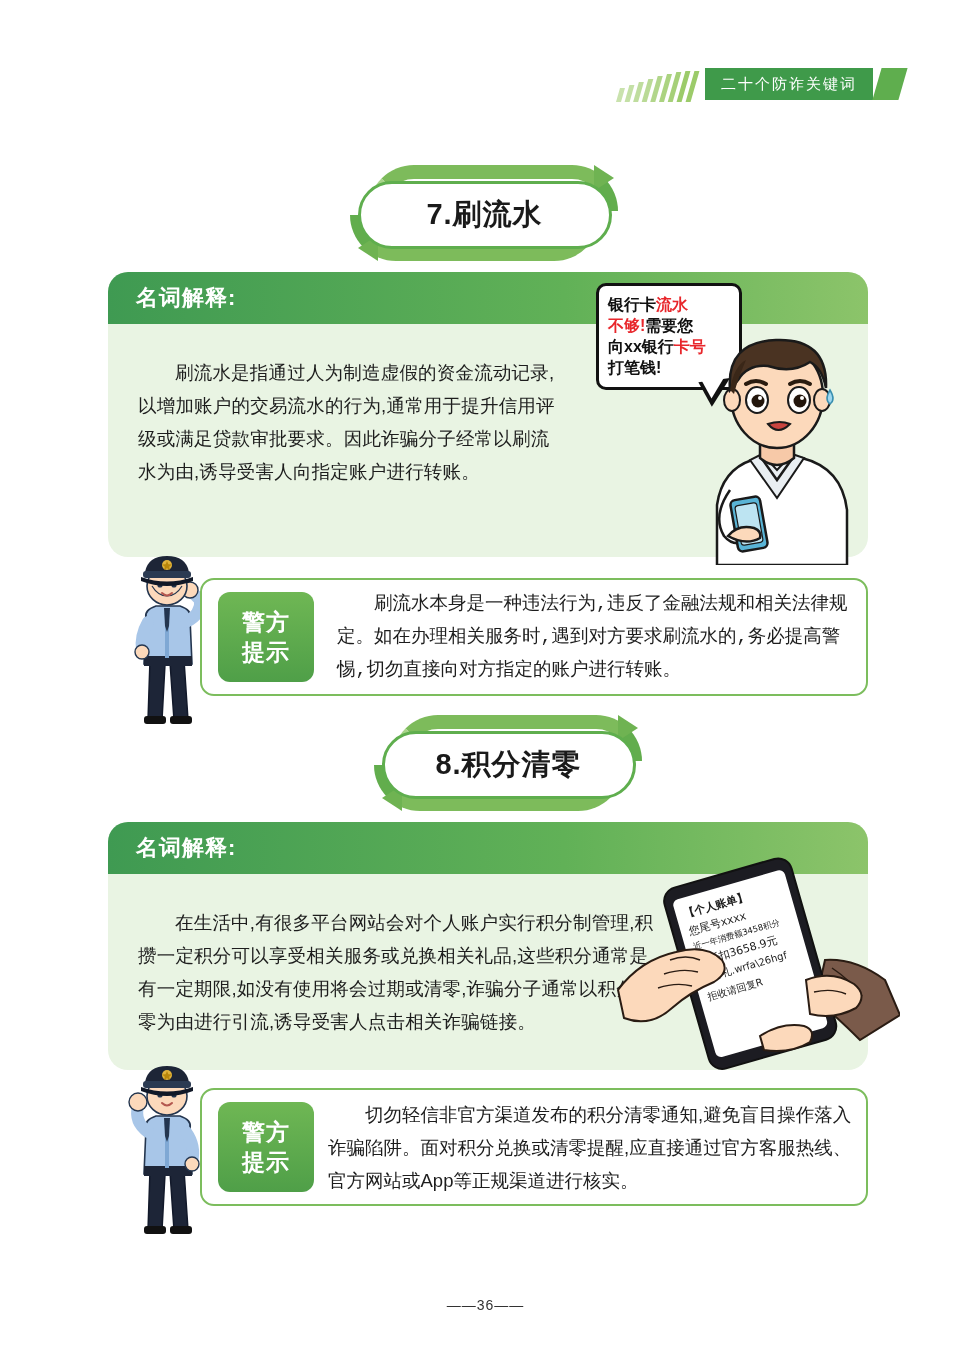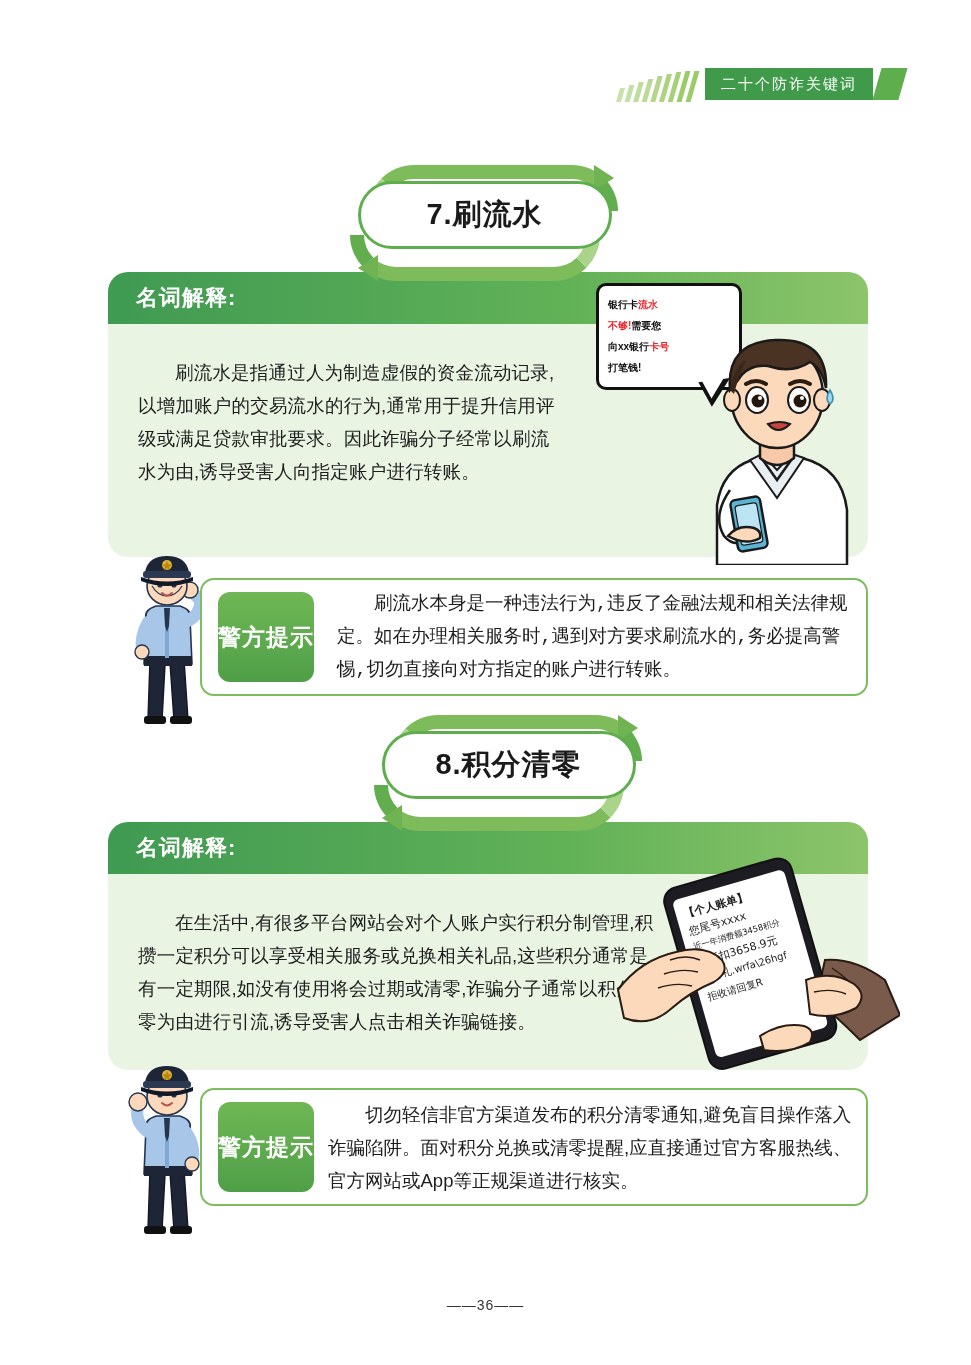--- a/index.html
+++ b/index.html
@@ -70,21 +70,21 @@
   .section-title-wrap {
     position: absolute;
     left: 0;
     width: 971px;
     display: flex;
     justify-content: center;
   }
   .section-title-inner {
     position: relative;
     width: 300px;
-    height: 116px;
+    height: 96px;
   }
   .pill {
     position: absolute;
     left: 22px;
     top: 16px;
     width: 248px;
     height: 62px;
     border: 3px solid #5fae4e;
     border-radius: 34px;
     background: #ffffff;
@@ -187,21 +187,21 @@
   .tip-label {
     position: absolute;
     width: 96px;
     border-radius: 12px;
     background: #5fae4e;
     background: linear-gradient(180deg, #6fb754 0%, #4f9f48 100%);
     color: #fff;
     font-size: 23px;
     font-weight: bold;
     display: flex;
-    flex-direction: row;
+    flex-direction: column;
     align-items: center;
     justify-content: center;
     line-height: 30px;
     letter-spacing: 1px;
   }
   .tip-text {
     position: absolute;
     font-size: 18.5px;
     line-height: 33px;
     color: #1d1d1d;
@@ -224,21 +224,21 @@
   .speech-bubble {
     position: absolute;
     left: 596px;
     top: 283px;
     width: 146px;
     background: #ffffff;
     border: 3px solid #111;
     border-radius: 10px;
     padding: 8px 8px 9px 9px;
     box-sizing: border-box;
-    font-size: 10px;
+    font-size: 16px;
     font-weight: bold;
     line-height: 21px;
     color: #111;
   }
   .speech-bubble .red { color: #e8262b; }
   .speech-tail {
     position: absolute;
     left: 700px;
     top: 380px;
     width: 0; height: 0;

